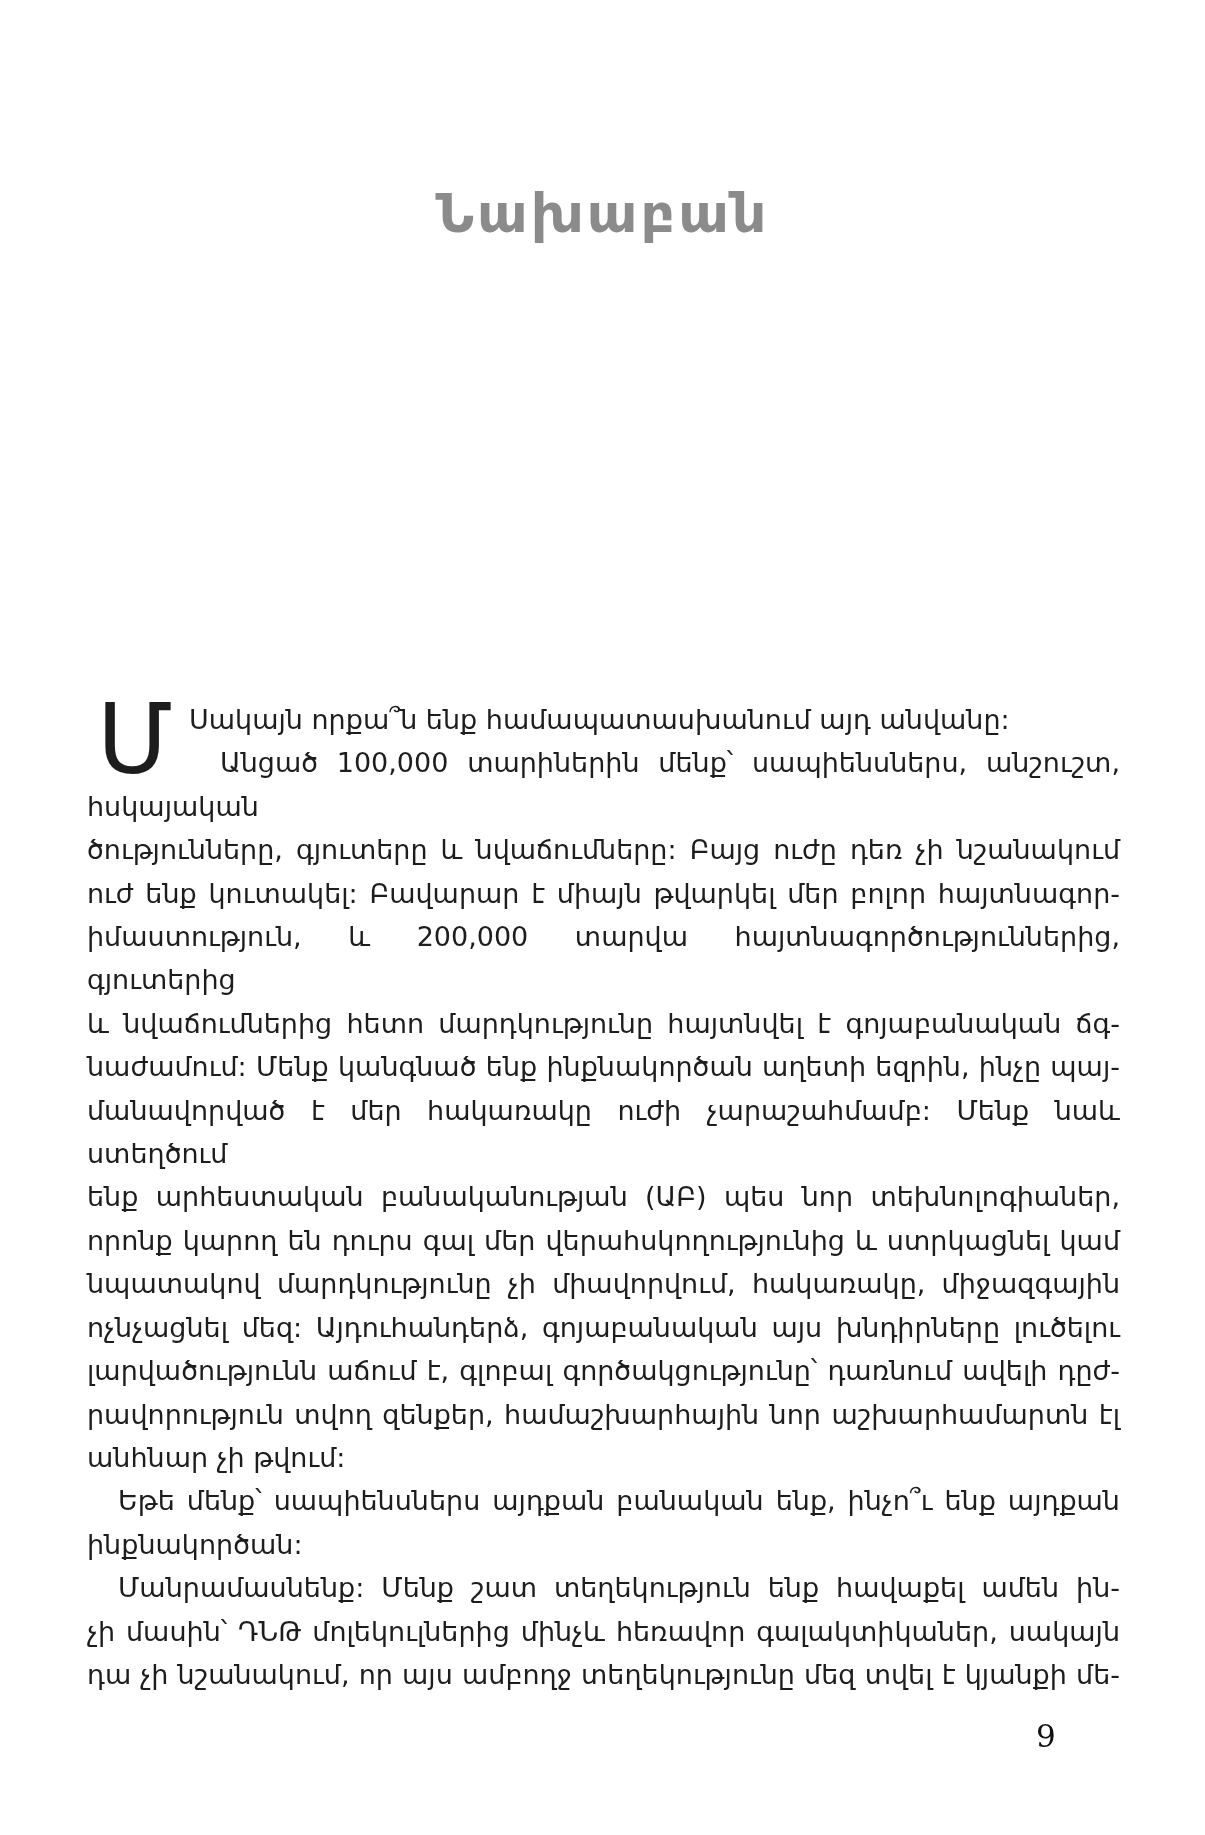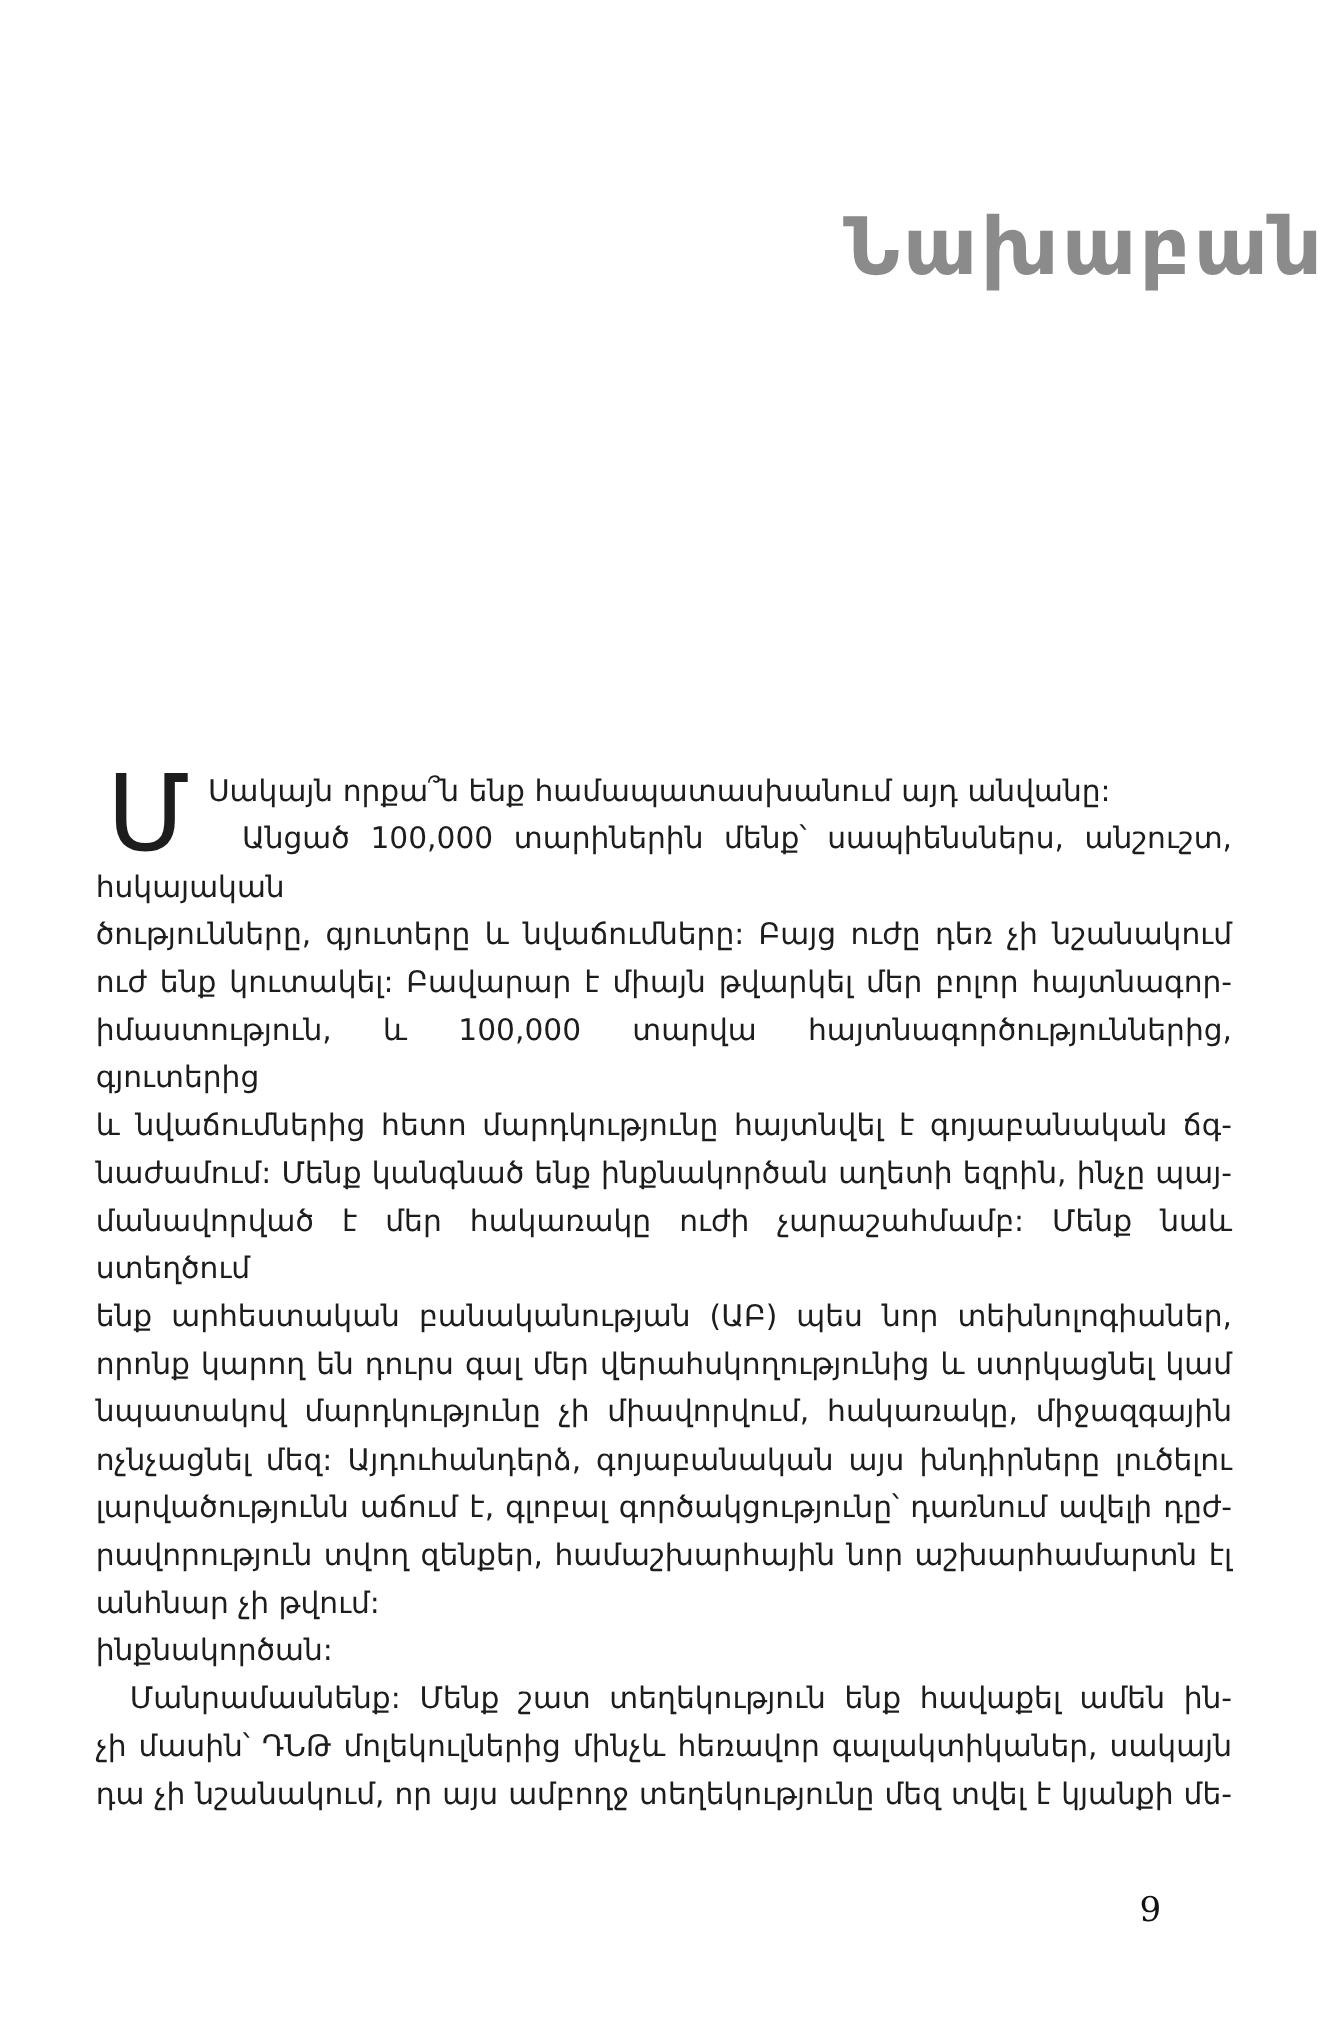--- a/index.html
+++ b/index.html
@@ -19,24 +19,24 @@
     position: absolute;
     inset: 0;
     background: #ffffff;
   }
   .chapter-title {
     position: absolute;
     top: 182px;
     left: 0;
     width: 100%;
     margin: 0;
-    text-align: right;
+    text-align: center;
     font-family: "DejaVu Sans", sans-serif;
     font-weight: bold;
-    font-size: 72px;
+    font-size: 54px;
     letter-spacing: 3px;
     color: var(--title-color, #8b8b8b);
   }
   .body-text {
     position: absolute;
     top: 698px;
     left: 87px;
     width: 1033px;
     font-size: 27px;
     line-height: 43.4px;
@@ -82,33 +82,34 @@
 
   <div class="body-text">
       <div class="para">
         <span class="dropcap">Մ</span>
         <div class="line">Սակայն որքա՞ն ենք համապատասխանում այդ անվանը:</div>
       </div>
       <div class="para">
         <div class="line full first-indent">Անցած 100,000 տարիներին մենք՝ սապիենսներս, անշուշտ, հսկայական</div>
         <div class="line full">ծությունները, գյուտերը և նվաճումները: Բայց ուժը դեռ չի նշանակում</div>
         <div class="line full">ուժ ենք կուտակել: Բավարար է միայն թվարկել մեր բոլոր հայտնագոր-</div>
-        <div class="line full">իմաստություն, և 100,000 տարվա հայտնագործություններից, գյուտերից</div>
+        <div class="line full">իմաստություն, և 200,000 տարվա հայտնագործություններից, գյուտերից</div>
         <div class="line full">և նվաճումներից հետո մարդկությունը հայտնվել է գոյաբանական ճգ-</div>
         <div class="line full">նաժամում: Մենք կանգնած ենք ինքնակործան աղետի եզրին, ինչը պայ-</div>
         <div class="line full">մանավորված է մեր հակառակը ուժի չարաշահմամբ: Մենք նաև ստեղծում</div>
         <div class="line full">ենք արհեստական բանականության (ԱԲ) պես նոր տեխնոլոգիաներ,</div>
         <div class="line full">որոնք կարող են դուրս գալ մեր վերահսկողությունից և ստրկացնել կամ</div>
         <div class="line full">նպատակով մարդկությունը չի միավորվում, հակառակը, միջազգային</div>
         <div class="line full">ոչնչացնել մեզ: Այդուհանդերձ, գոյաբանական այս խնդիրները լուծելու</div>
         <div class="line full">լարվածությունն աճում է, գլոբալ գործակցությունը՝ դառնում ավելի դըժ-</div>
         <div class="line full">րավորություն տվող զենքեր, համաշխարհային նոր աշխարհամարտն էլ</div>
         <div class="line">անհնար չի թվում:</div>
       </div>
       <div class="para">
+        <div class="line full first-indent">Եթե մենք՝ սապիենսներս այդքան բանական ենք, ինչո՞ւ ենք այդքան</div>
         <div class="line">ինքնակործան:</div>
       </div>
       <div class="para">
         <div class="line full first-indent">Մանրամասնենք: Մենք շատ տեղեկություն ենք հավաքել ամեն ին-</div>
         <div class="line full">չի մասին՝ ԴՆԹ մոլեկուլներից մինչև հեռավոր գալակտիկաներ, սակայն</div>
         <div class="line full">դա չի նշանակում, որ այս ամբողջ տեղեկությունը մեզ տվել է կյանքի մե-</div>
       </div>
     </div>
 
   <div class="page-number">9</div>

